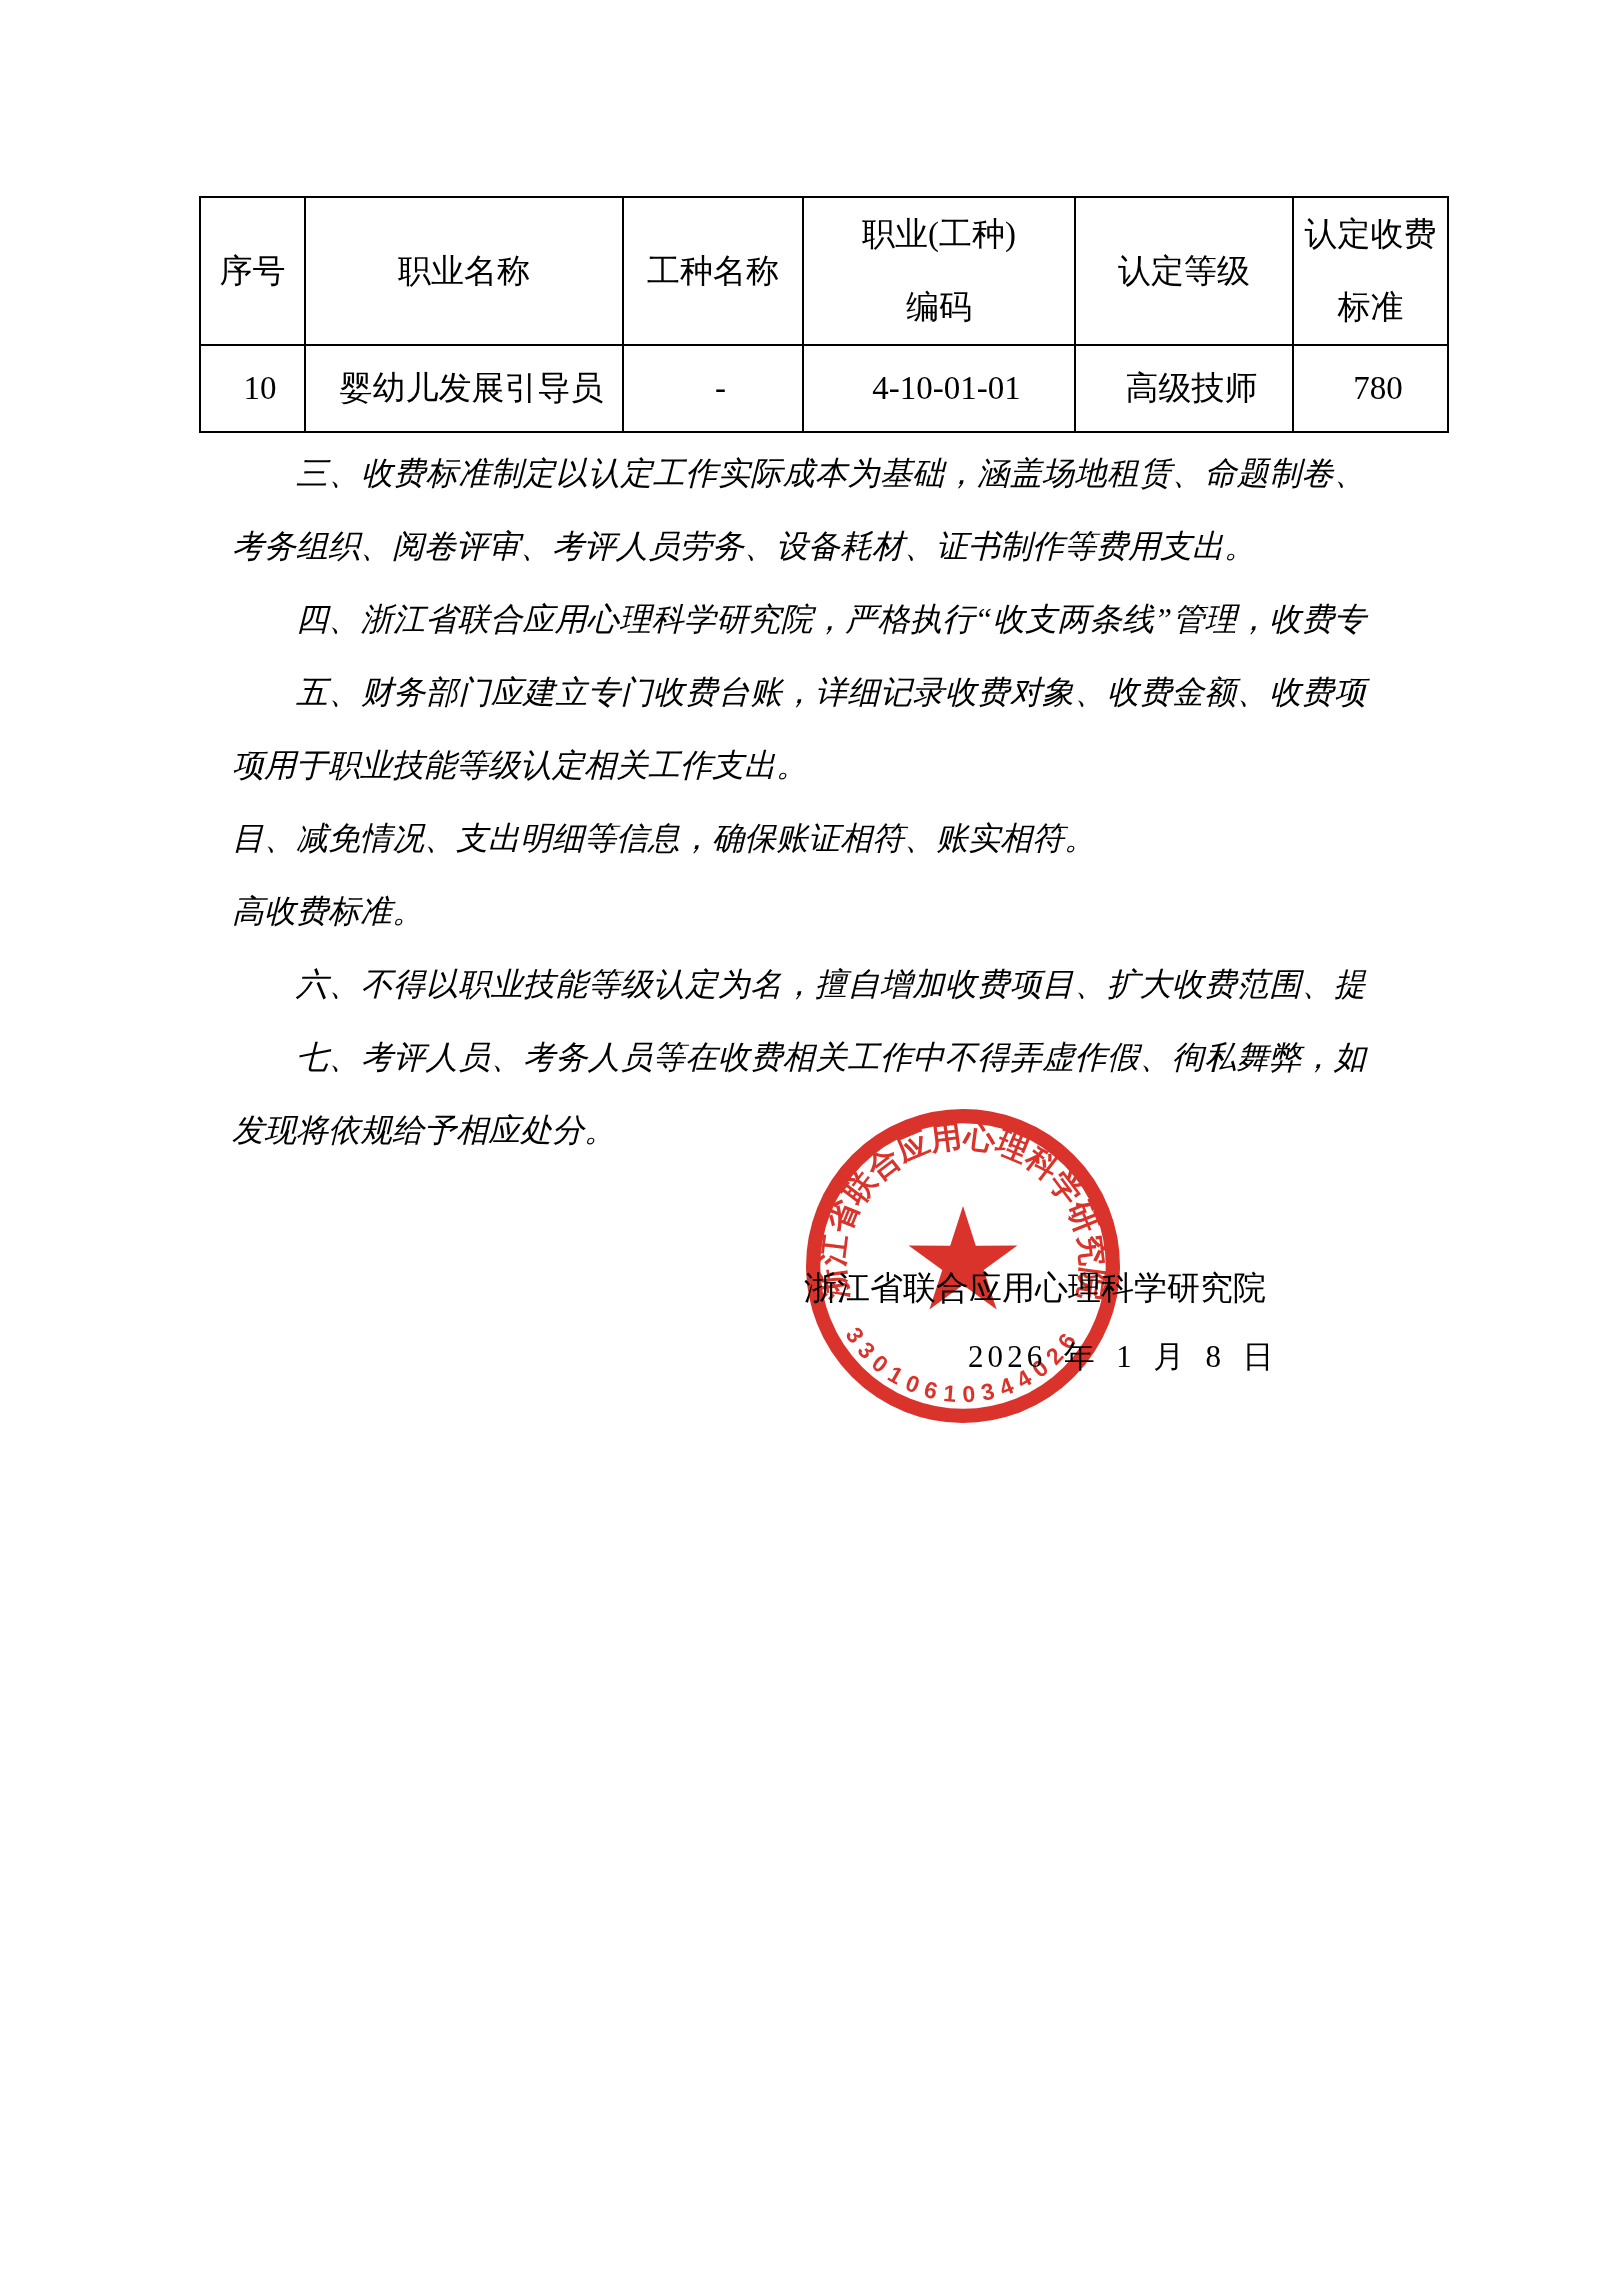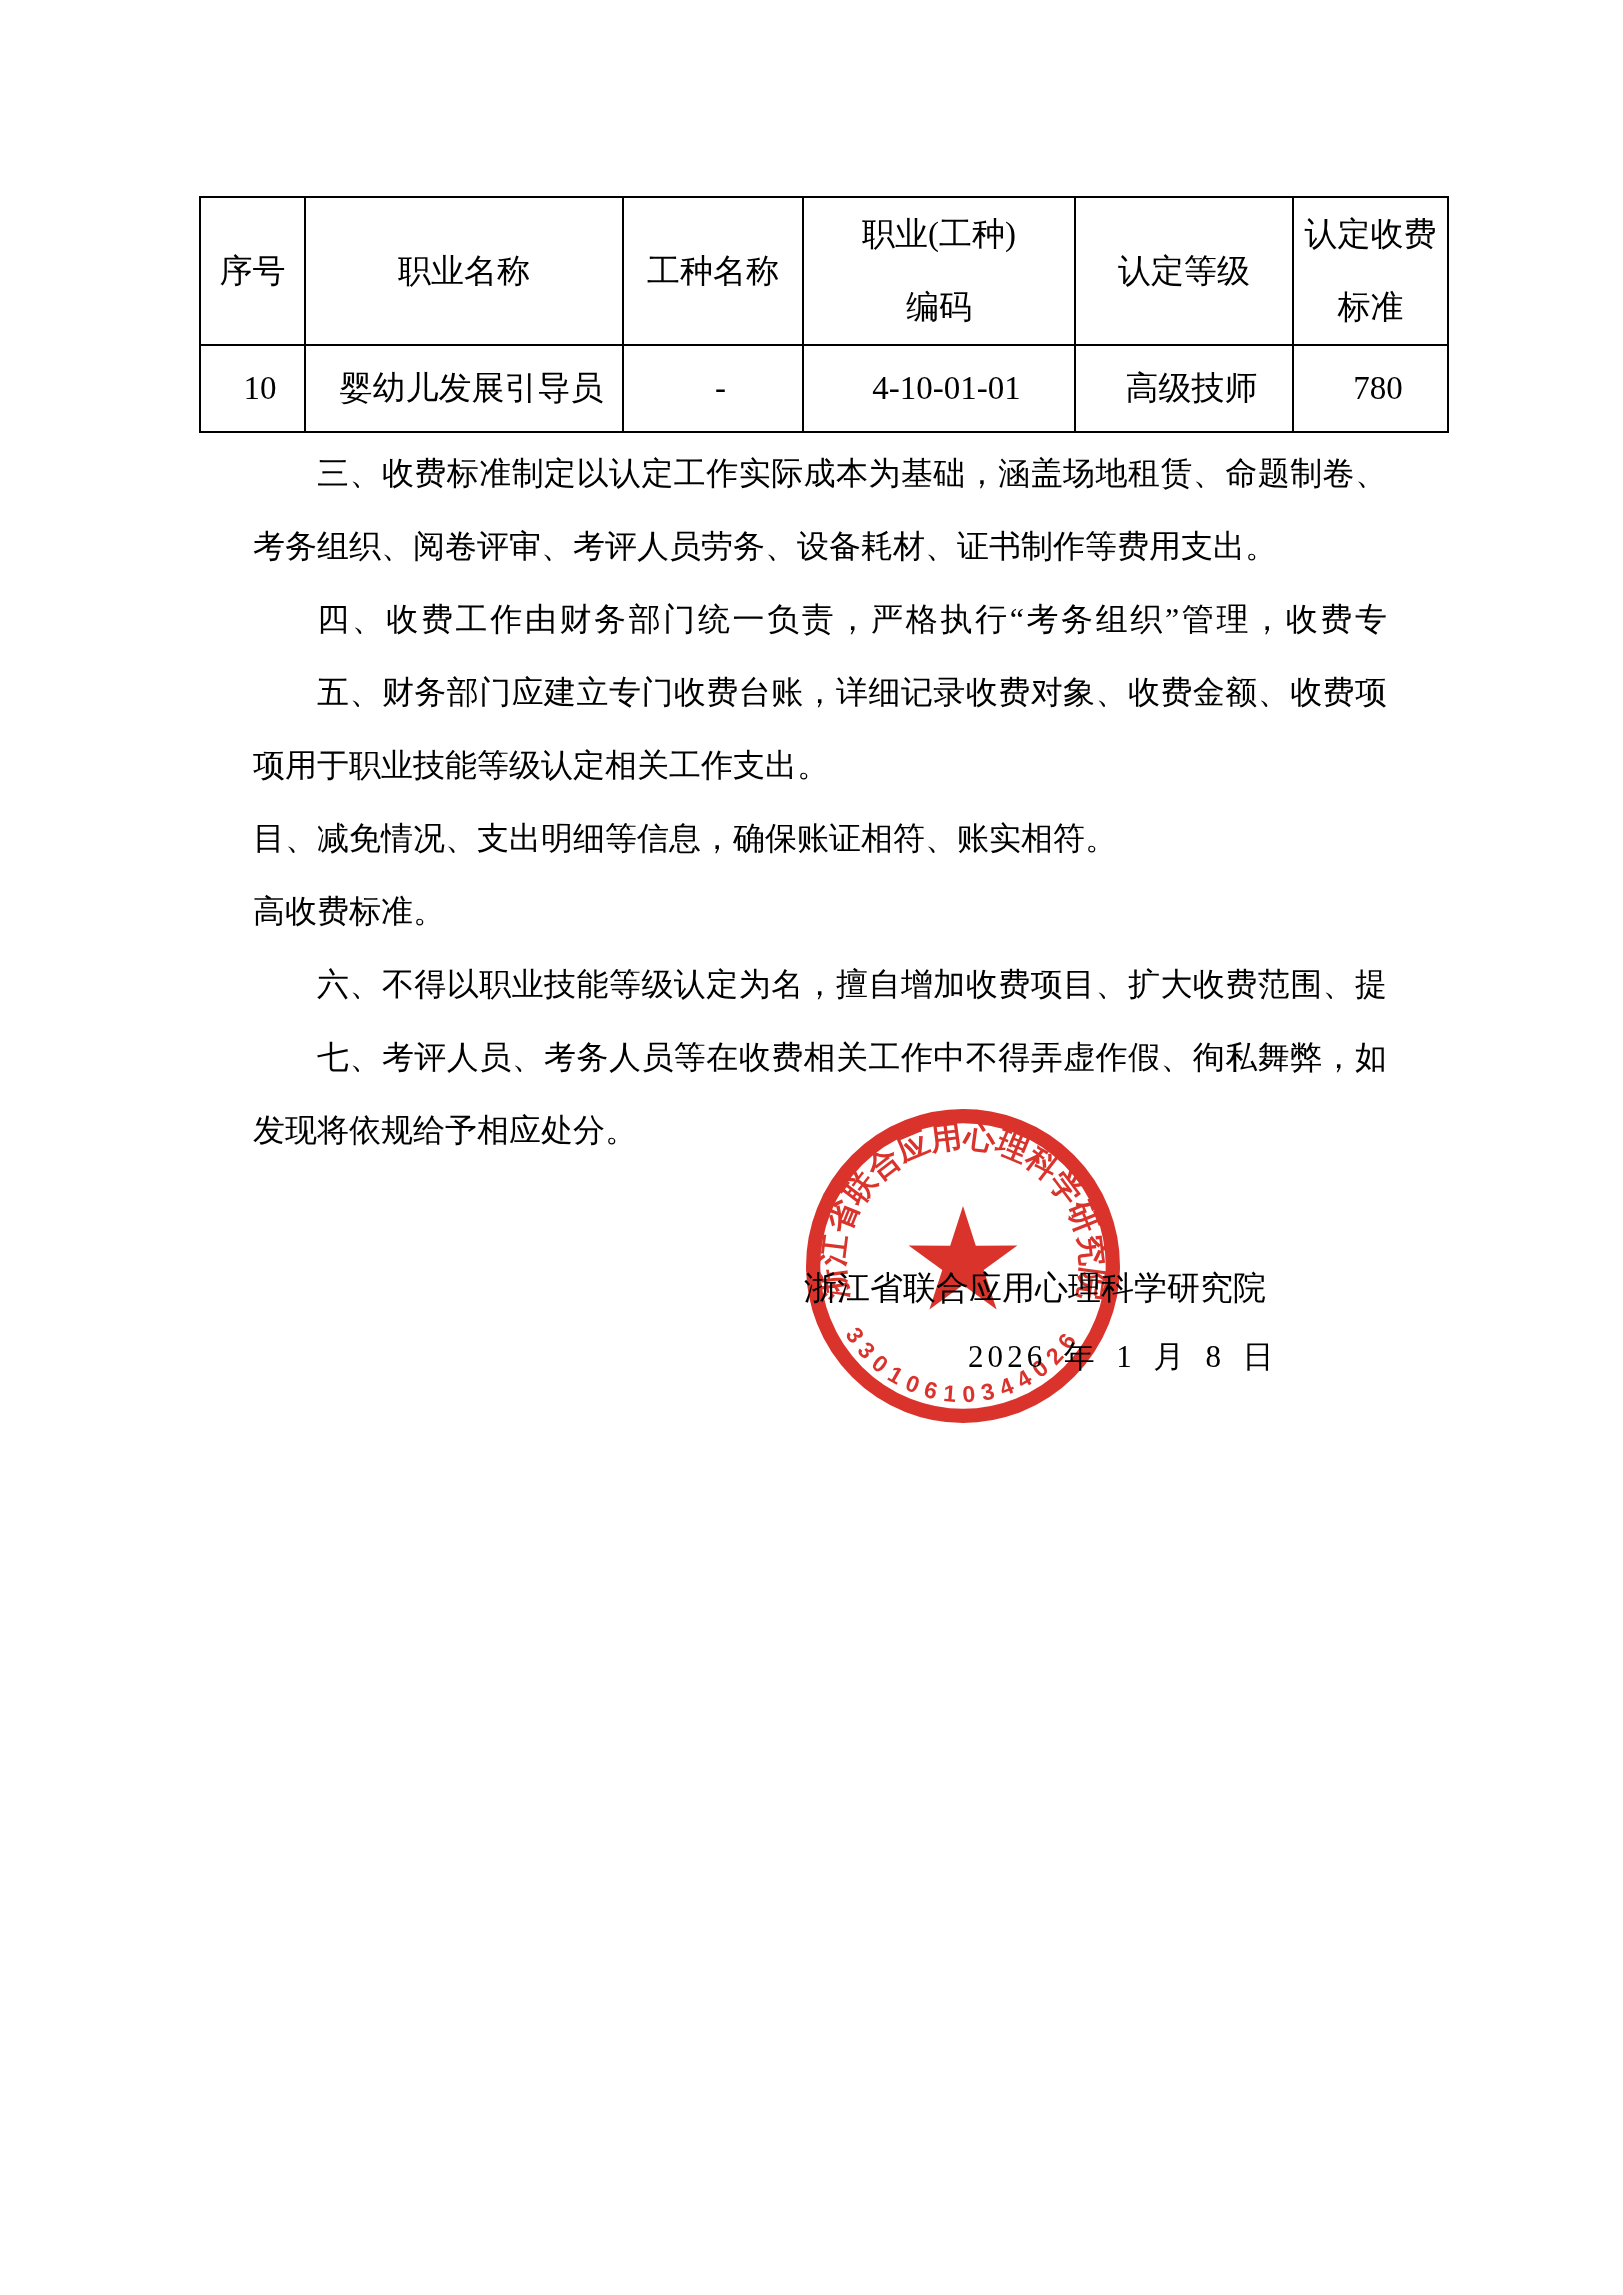--- a/index.html
+++ b/index.html
@@ -18,22 +18,22 @@
   .fee-table th, .fee-table td {
     border:2px solid #000; padding:0; text-align:center; vertical-align:middle;
     font-size:33px; font-weight:normal; color:#000;
   }
   .fee-table thead th { height:138px; border-bottom:2.7px solid #000; }
   .fee-table tbody td { height:85px;padding-left:15px; }
   .hdr-line { line-height:73px; }
 
   
   .bodytext {
-    position:absolute; left:253px; top:437px; width:1134px;
-    font-size:32px; line-height:73px;
+    position:absolute; left:232px; top:437px; width:1134px;
+    font-size:32px; line-height:73px;font-style:italic;
   }
   .line { min-height:73px; }
   .line.indent { text-indent:64px; }
   .line.fill { text-align:justify; text-align-last:justify; }
 
   
   .sig-org {
     position:absolute; left:804px; top:1270px; width:462px;
     font-size:33px; line-height:37px; white-space:nowrap;
     text-align:justify; text-align-last:justify;
@@ -98,21 +98,21 @@
         <td>4-10-01-01</td>
         <td>高级技师</td>
         <td>780</td>
       </tr>
     </tbody>
   </table>
 
   <div class="bodytext">
     <div class="line indent fill">三、收费标准制定以认定工作实际成本为基础，涵盖场地租赁、命题制卷、</div>
     <div class="line">考务组织、阅卷评审、考评人员劳务、设备耗材、证书制作等费用支出。</div>
-    <div class="line indent fill">四、收费工作由财务部门统一负责，严格执行“考务组织”管理，收费专</div>
+    <div class="line indent fill">四、浙江省联合应用心理科学研究院，严格执行“收支两条线”管理，收费专</div>
     <div class="line indent fill">五、财务部门应建立专门收费台账，详细记录收费对象、收费金额、收费项</div>
     <div class="line">项用于职业技能等级认定相关工作支出。</div>
     <div class="line">目、减免情况、支出明细等信息，确保账证相符、账实相符。</div>
     <div class="line">高收费标准。</div>
     <div class="line indent fill">六、不得以职业技能等级认定为名，擅自增加收费项目、扩大收费范围、提</div>
     <div class="line indent fill">七、考评人员、考务人员等在收费相关工作中不得弄虚作假、徇私舞弊，如</div>
     <div class="line">发现将依规给予相应处分。</div>
   </div>
 
   <div class="sig-org">浙江省联合应用心理科学研究院</div>

